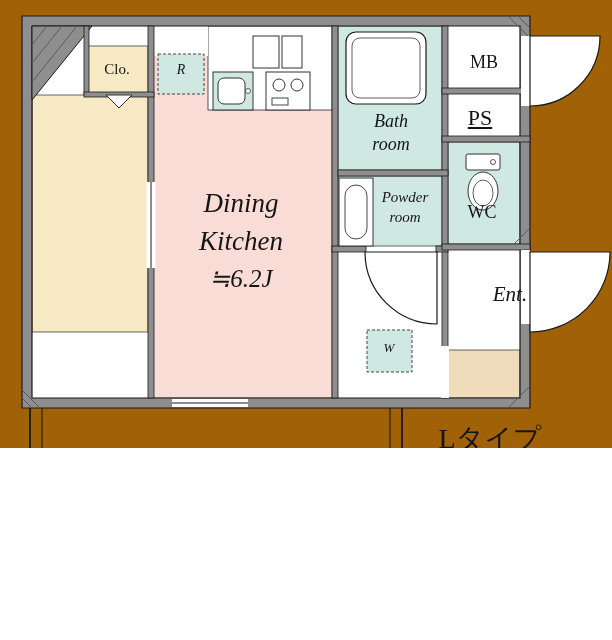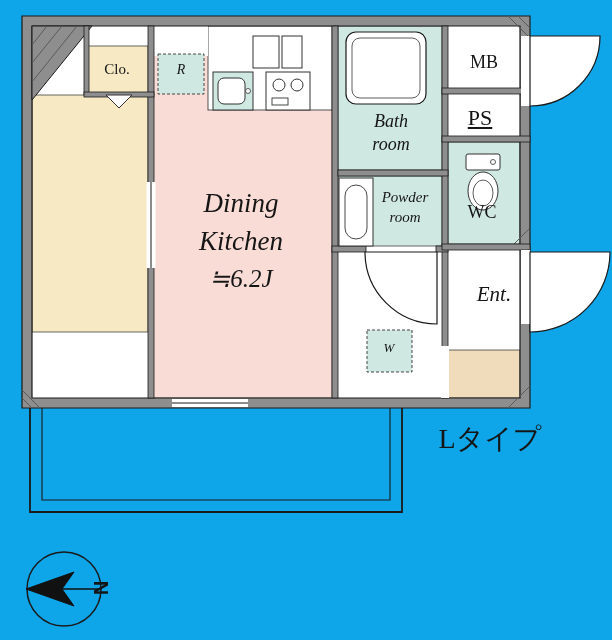--- a/index.html
+++ b/index.html
@@ -1,33 +1,33 @@
 <!DOCTYPE html>
 <html><head>
 <meta charset="utf-8">
 <style>
   * { margin:0; padding:0; box-sizing:border-box; }
   html,body { width:612px; height:640px; background:#ffffff; }
   body { font-family:"Liberation Serif", serif; color:#111; }
-  #stage { position:relative; width:612px; height:640px; background:#0ea5e9; overflow:hidden; }
+  #stage { position:relative; width:612px; height:448px; background:#a16207; overflow:hidden; }
   #plan-svg { position:absolute; left:0; top:0; }
   .lbl { position:absolute; text-align:center; line-height:1.2; color:#151515; }
   .it { font-style:italic; }
   .room-size { display:block; }
   .lbl-clo   { left:86px;  top:60px;  width:62px;  font-size:15px; }
   .lbl-r     { left:158px; top:62px;  width:46px;  font-size:14px; }
   .lbl-bed   { left:28px;  top:190px; width:122px; font-size:21px; line-height:1.28; }
   .lbl-dk    { left:160px; top:184px; width:162px; font-size:27px; line-height:1.42; }
   .lbl-dk .room-size { font-size:25px; }
   .lbl-bath  { left:358px; top:110px; width:66px;  font-size:18px; line-height:1.25; }
   .lbl-pow   { left:372px; top:188px; width:66px;  font-size:15px; line-height:1.3; }
   .lbl-wc    { left:452px; top:202px; width:60px;  font-size:18px; }
   .lbl-mb    { left:454px; top:52px;  width:60px;  font-size:18px;font-family:Liberation Serif, serif; }
   .lbl-ps    { left:451px; top:105px; width:58px;  font-size:22px;text-decoration:underline; }
-  .lbl-ent   { left:458px; top:282px; width:72px;  font-size:21px; }
+  .lbl-ent   { left:474px; top:282px; width:72px;  font-size:21px; }
   .lbl-w     { left:366px; top:340px; width:46px;  font-size:13px; }
   .lbl-type  { left:420px; top:422px; width:140px; font-size:28px;
                font-family:Liberation Serif, serif; font-weight:500; }
   .lbl-north { left:88px;  top:576px; width:26px;  font-size:20px; font-weight:600;
                font-family:"Liberation Sans", sans-serif; transform:rotate(90deg); }
 </style>
 </head>
 <body>
 
 <div id="stage">

